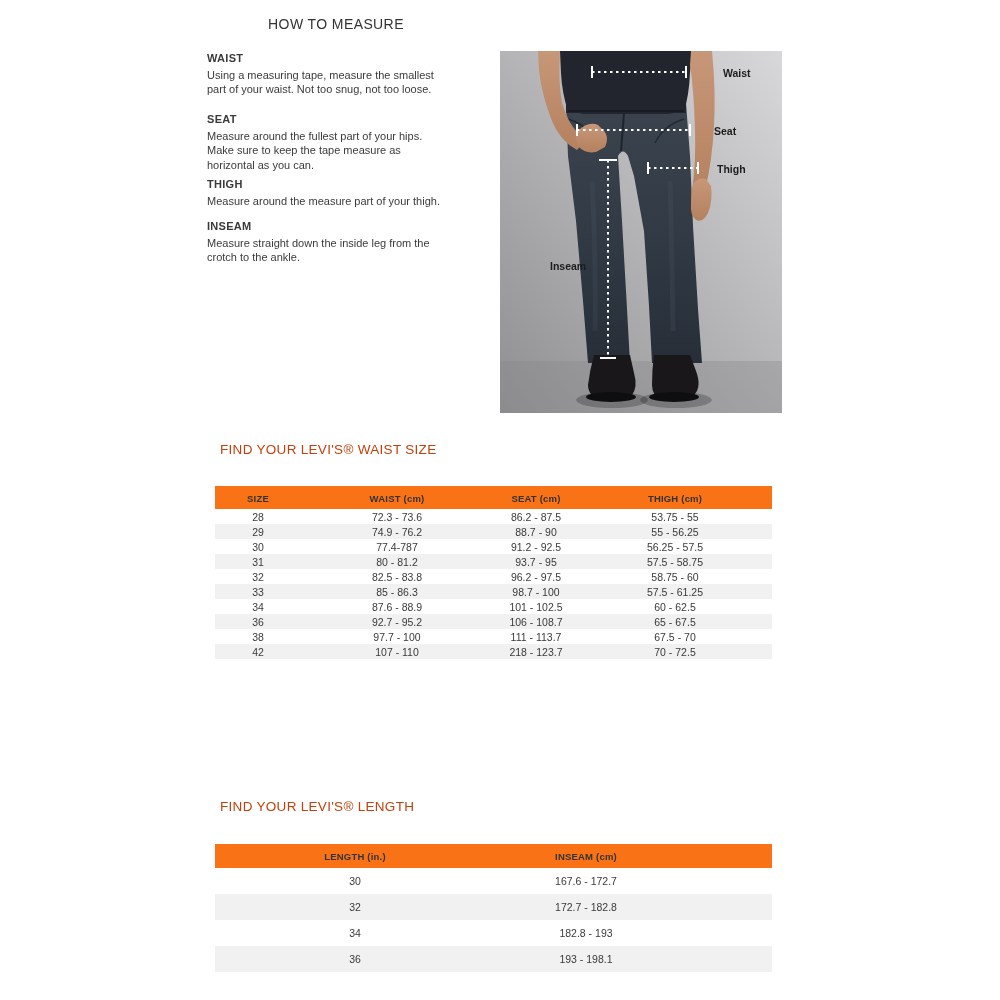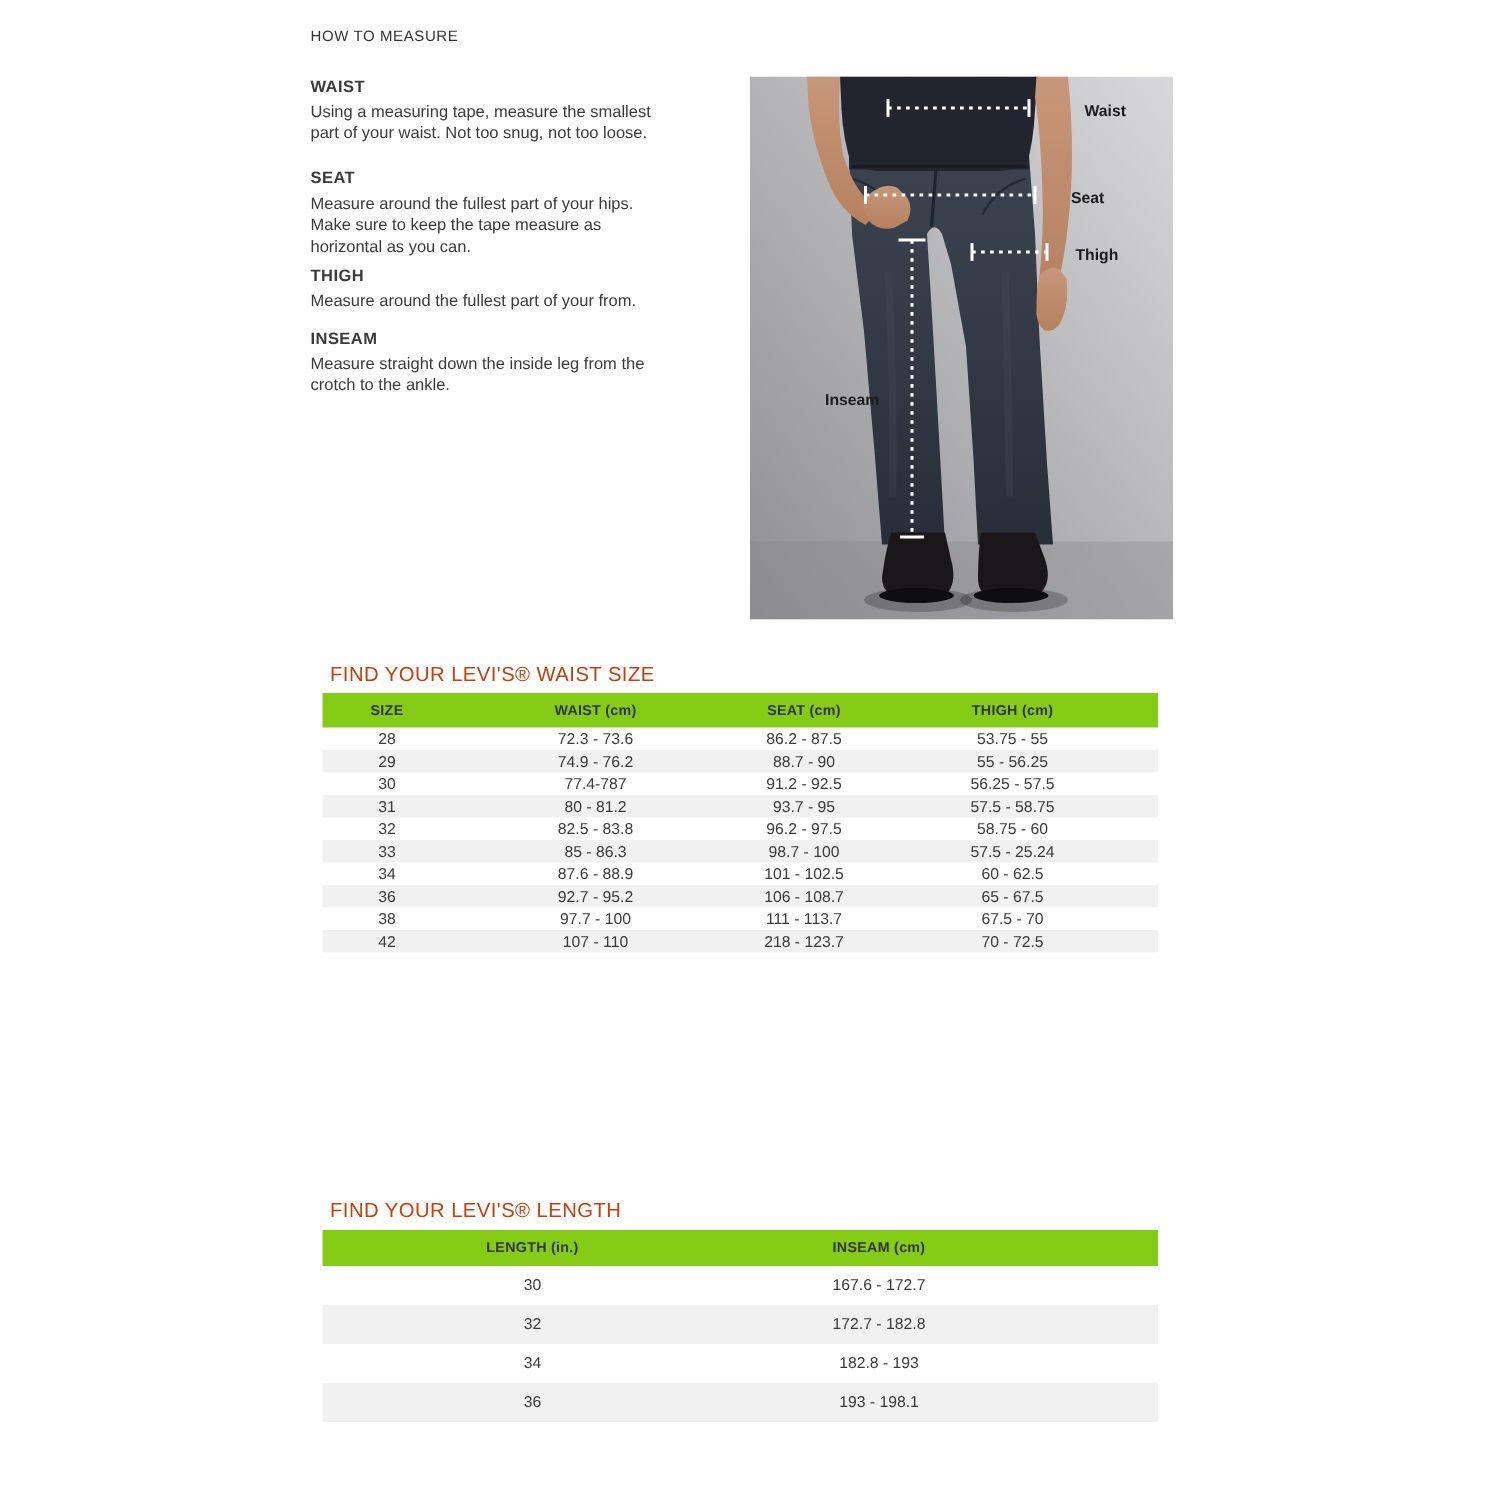--- a/index.html
+++ b/index.html
@@ -3,22 +3,22 @@
 <meta charset="utf-8">
 <style>
   html,body{margin:0;padding:0;background:#fff;}
   body{
     width:1000px;height:1000px;position:relative;overflow:hidden;
     font-family:"Liberation Sans", sans-serif;color:#3a3a3a;
   }
   
   .howto{position:absolute;left:207px;top:16px;width:258px;}
   .howto-title{
-    font-size:10px;font-weight:500;letter-spacing:.4px;color:#333;
-    margin:0;line-height:17px;
+    font-size:14px;font-weight:500;letter-spacing:.4px;color:#333;
+    margin:0;line-height:17px;text-align:center;
   }
   .sec{position:absolute;left:0;width:258px;}
   .sec-waist{top:36px}.sec-seat{top:97px}.sec-thigh{top:162px}.sec-inseam{top:204px}
   .sec h3{
     margin:0 0 3px 0;font-size:11px;font-weight:700;letter-spacing:.3px;color:#3a3a3a;
     line-height:13px;
   }
   .sec p{
     margin:0;font-size:11px;line-height:14.4px;color:#3a3a3a;white-space:pre-line;
   }
@@ -33,21 +33,21 @@
   .t1-title{top:438px}
   .t2-title{top:795px}
   .tbl{position:absolute;left:215px;width:557px;}
   .t1{top:462px}
   .t2{top:820px}
   .t-row{position:relative;}
   .t-row>span{
     position:absolute;top:50%;transform:translate(-50%,-50%);
     white-space:nowrap;font-size:10.5px;color:#3a3a3a;
   }
-  .t-head{background:#84cc16;}
+  .t-head{background:#f97316;margin-top:24px;}
   .t-head>span{font-size:9.5px;font-weight:700;letter-spacing:.2px;color:#333;}
   .t1 .t-row{height:15px}
   .t1 .t-head{height:23px}
   .t2 .t-row{height:26px}
   .t2 .t-head{height:24px}
   .t-body .t-row:nth-child(even){background:#f1f1f2;}
   .t1 .t-row>span:nth-child(1){left:43px}
   .t1 .t-row>span:nth-child(2){left:182px}
   .t1 .t-row>span:nth-child(3){left:321px}
   .t1 .t-row>span:nth-child(4){left:460px}
@@ -68,21 +68,21 @@
 part of your waist. Not too snug, not too loose.</p>
     </div>
     <div class="sec sec-seat">
       <h3>SEAT</h3>
       <p>Measure around the fullest part of your hips.
 Make sure to keep the tape measure as
 horizontal as you can.</p>
     </div>
     <div class="sec sec-thigh">
       <h3>THIGH</h3>
-      <p>Measure around the fullest part of your from.</p>
+      <p>Measure around the measure part of your thigh.</p>
     </div>
     <div class="sec sec-inseam">
       <h3>INSEAM</h3>
       <p>Measure straight down the inside leg from the
 crotch to the ankle.</p>
     </div>
   </div>
 
   <div class="photo">
     <svg width="282" height="362" viewBox="0 0 282 362" xmlns="http://www.w3.org/2000/svg">
@@ -223,21 +223,21 @@
         <div class="t-row">
           <span>32</span>
           <span>82.5 - 83.8</span>
           <span>96.2 - 97.5</span>
           <span>58.75 - 60</span>
         </div>
         <div class="t-row">
           <span>33</span>
           <span>85 - 86.3</span>
           <span>98.7 - 100</span>
-          <span>57.5 - 25.24</span>
+          <span>57.5 - 61.25</span>
         </div>
         <div class="t-row">
           <span>34</span>
           <span>87.6 - 88.9</span>
           <span>101 - 102.5</span>
           <span>60 - 62.5</span>
         </div>
         <div class="t-row">
           <span>36</span>
           <span>92.7 - 95.2</span>

